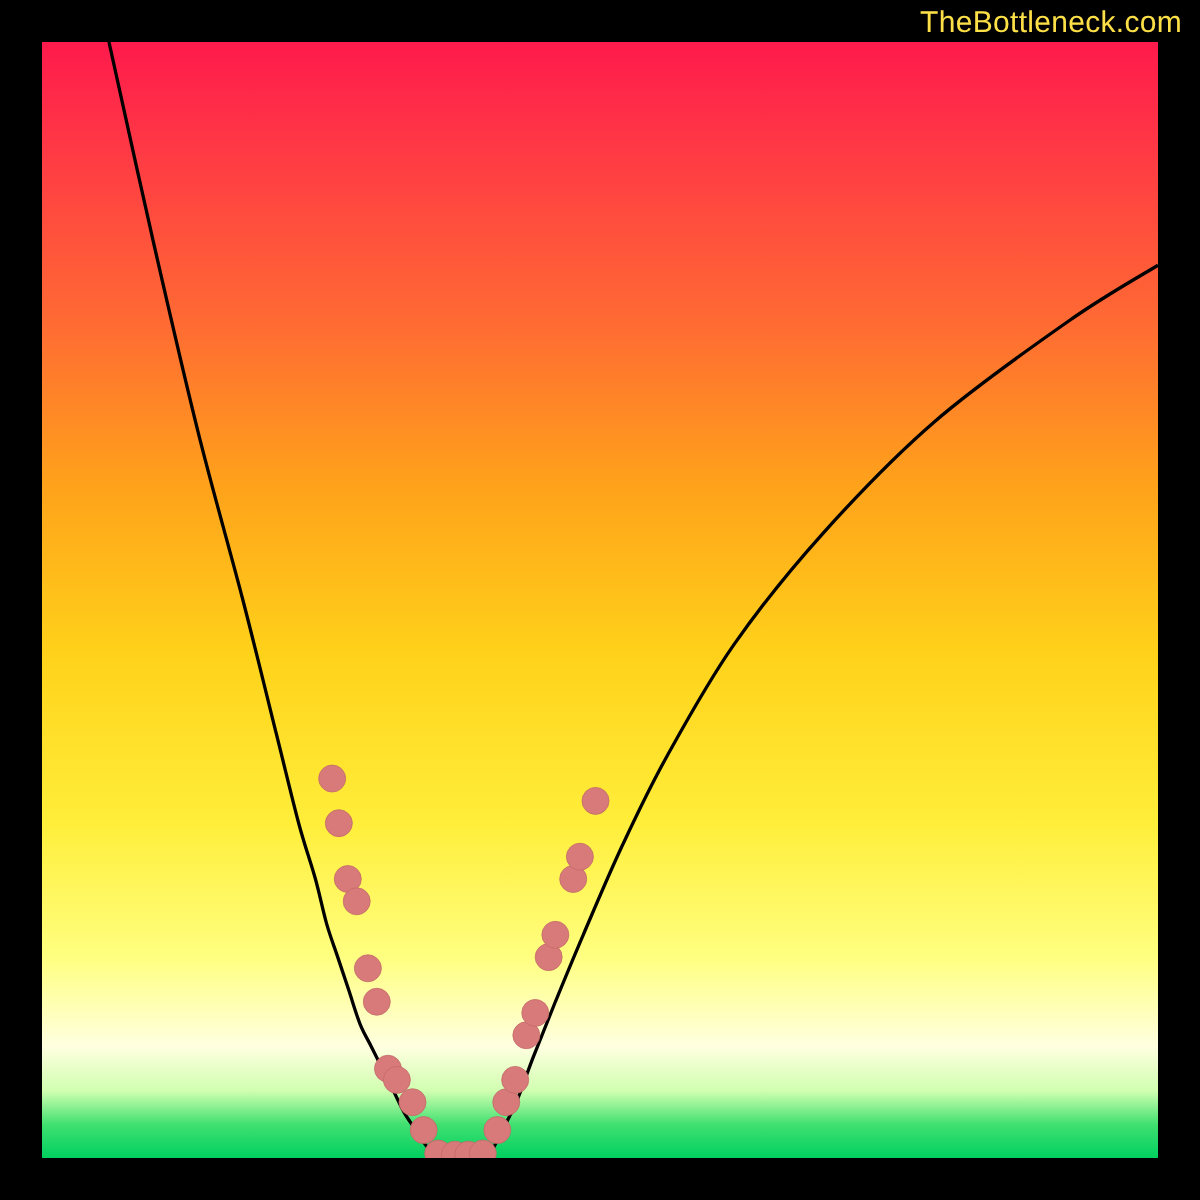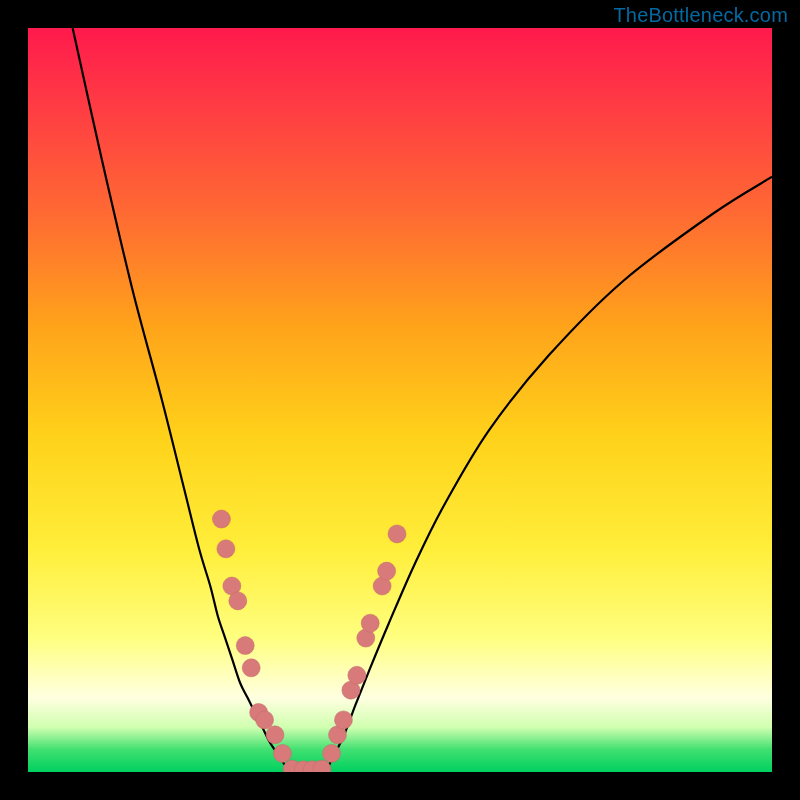--- a/index.html
+++ b/index.html
@@ -27,21 +27,21 @@
       #ffff80 82%,
       #ffffe0 90%,
       #d0ffb0 94%,
       #40e070 97%,
       #00d060 100%);
   }
   .watermark {
     position: absolute;
     top: 4px;
     right: 12px;
-    color: #0369a1;
+    color: #fde047;
     font-size: 20px;
     font-weight: 500;
     letter-spacing: 0.2px;
     z-index: 10;
     text-align: center;
   }
   svg.overlay {
     position: absolute;
     left: 28px;
     top: 28px;

